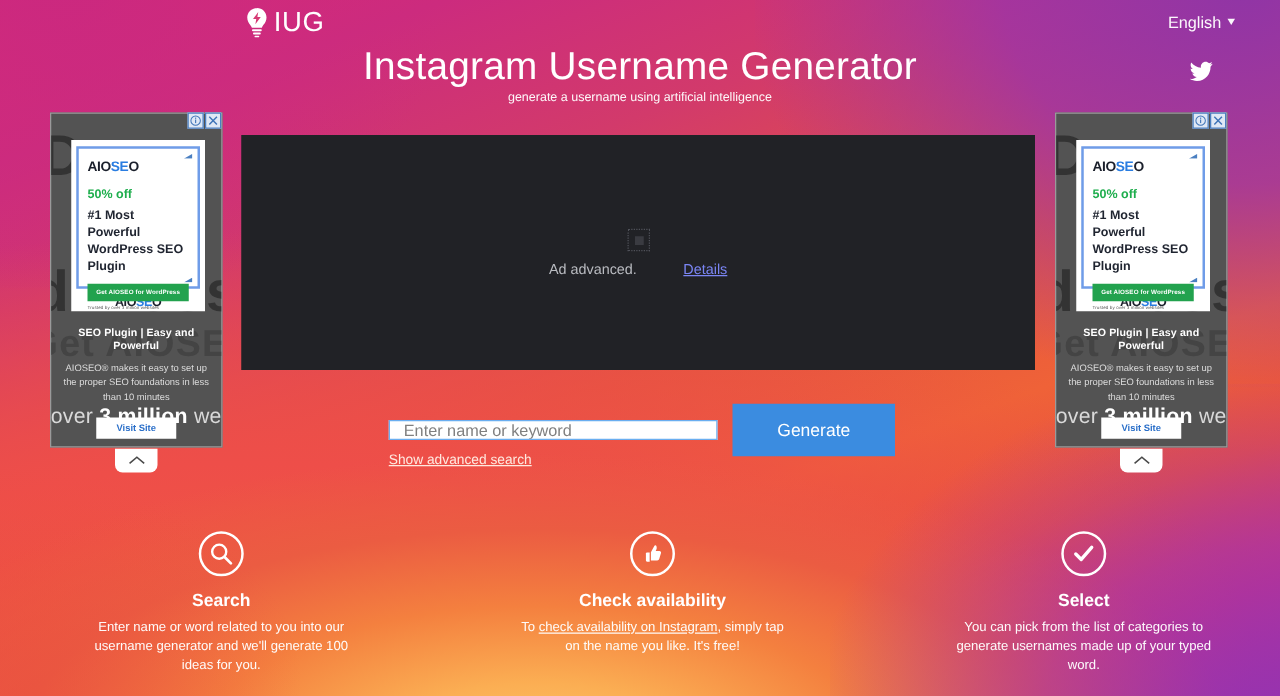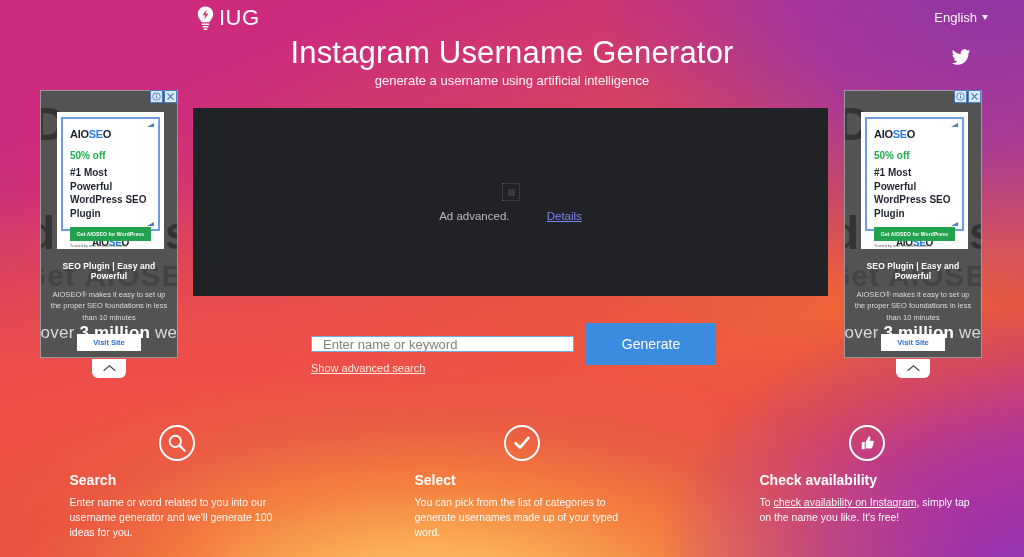--- a/index.html
+++ b/index.html
@@ -76,21 +76,21 @@
 
   
   .title {
     position: absolute; top: 35px; left: 0; right: 0;
     text-align: center; color: #fff;
     font-size: 31px; font-weight: 400; letter-spacing: 0.2px;
   }
   .subtitle {
     position: absolute; top: 73px; left: 0; right: 0;
     text-align: center; color: #fff;
-    font-size: 13px; font-weight: 400; opacity: 0.96;
+    font-size: 10px; font-weight: 400; opacity: 0.96;
   }
 
   
   .ad-panel {
     position: absolute; left: 193px; top: 108px;
     width: 635px; height: 188px;
     background: #212226;
     display: flex; flex-direction: column;
     align-items: center; justify-content: center;
     gap: 9px;
@@ -287,21 +287,21 @@
     color: #ffe9e0; font-size: 11px;
     text-decoration: underline;
     cursor: pointer;
   }
 
   
   .features {
     position: absolute; left: 0; right: 0; top: 425px;
     display: flex; justify-content: center; gap: 110px;
   }
-  .feature { width: 215px; text-align: left; color: #fff; margin-left: 20px; }
+  .feature { width: 215px; text-align: center; color: #fff; margin-left: 20px; }
   .feature-icon {
     width: 36px; height: 36px; margin: 0 auto;
     border: 2px solid #fff; border-radius: 50%;
     display: flex; align-items: center; justify-content: center;
   }
   .feature-title {
     font-size: 14px; font-weight: 700; margin-top: 11px;
   }
   .feature-desc {
     font-size: 10.5px; line-height: 1.45; margin-top: 7px;
@@ -471,34 +471,34 @@
           <path d="M13.9 13.9L19.5 19.5" stroke="#fff" stroke-width="2.4" stroke-linecap="round"></path>
         </svg>
       </div>
       <div class="feature-title">Search</div>
       <div class="feature-desc">Enter name or word related to you into our username generator and we'll generate 100 ideas for you.</div>
     </div>
 
     <div class="feature">
       <div class="feature-icon">
         <svg width="20" height="20" viewBox="0 0 22 22">
-          <path d="M4 11.2L8.8 16 18 5.4" fill="none" stroke="#fff" stroke-width="3" stroke-linecap="round" stroke-linejoin="round"></path>
-        </svg>
-      </div>
-      <div class="feature-title">Select</div>
-      <div class="feature-desc">You can pick from the list of categories to generate usernames made up of your typed word.</div>
+          <path d="M6.2 9.8h2.3V18H6.2a1 1 0 0 1-1-1v-6.2a1 1 0 0 1 1-1z" fill="#fff"></path>
+          <path d="M9.6 9.6l3.1-5.6c0.4-0.8 1.6-0.6 1.8 0.3l0.2 1.2c0.1 0.5 0 1-0.2 1.5l-0.7 1.5h3.3c1 0 1.7 0.9 1.4 1.8l-1.6 5.4c-0.2 0.8-0.9 1.3-1.7 1.3H9.6V9.6z" fill="#fff"></path>
+        </svg>
+      </div>
+      <div class="feature-title">Check availability</div>
+      <div class="feature-desc">
+        <span>To </span><a href="#">check availability on Instagram</a><span>, simply tap on the name you like. It's free!</span>
+      </div>
     </div>
 
     <div class="feature">
       <div class="feature-icon">
         <svg width="20" height="20" viewBox="0 0 22 22">
-          <path d="M6.2 9.8h2.3V18H6.2a1 1 0 0 1-1-1v-6.2a1 1 0 0 1 1-1z" fill="#fff"></path>
-          <path d="M9.6 9.6l3.1-5.6c0.4-0.8 1.6-0.6 1.8 0.3l0.2 1.2c0.1 0.5 0 1-0.2 1.5l-0.7 1.5h3.3c1 0 1.7 0.9 1.4 1.8l-1.6 5.4c-0.2 0.8-0.9 1.3-1.7 1.3H9.6V9.6z" fill="#fff"></path>
-        </svg>
-      </div>
-      <div class="feature-title">Check availability</div>
-      <div class="feature-desc">
-        <span>To </span><a href="#">check availability on Instagram</a><span>, simply tap on the name you like. It's free!</span>
-      </div>
+          <path d="M4 11.2L8.8 16 18 5.4" fill="none" stroke="#fff" stroke-width="3" stroke-linecap="round" stroke-linejoin="round"></path>
+        </svg>
+      </div>
+      <div class="feature-title">Select</div>
+      <div class="feature-desc">You can pick from the list of categories to generate usernames made up of your typed word.</div>
     </div>
 
   </div>
 </div>
 
 </body></html>

